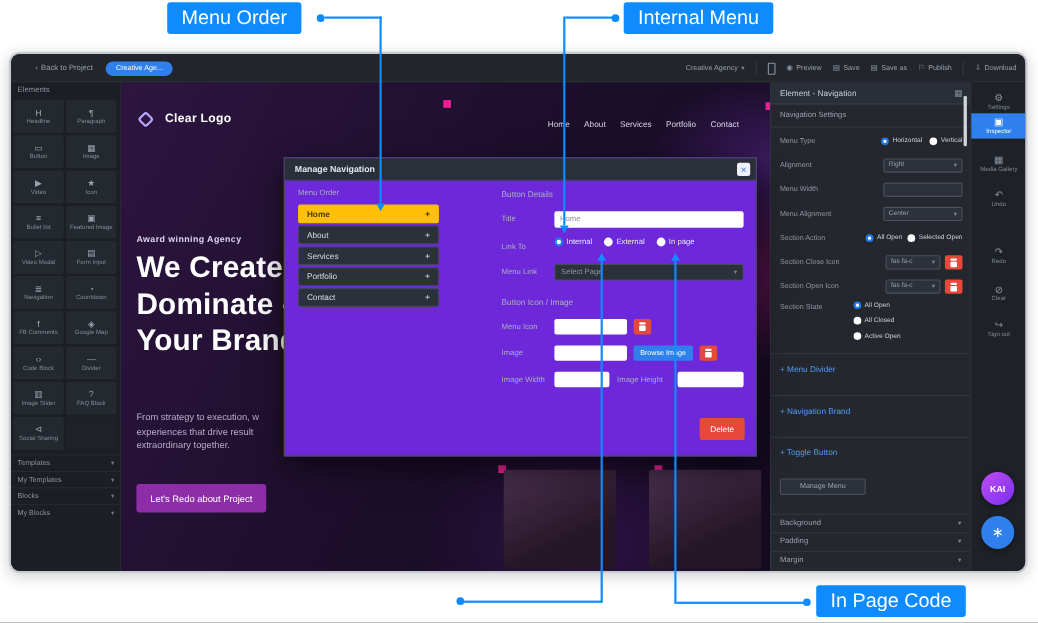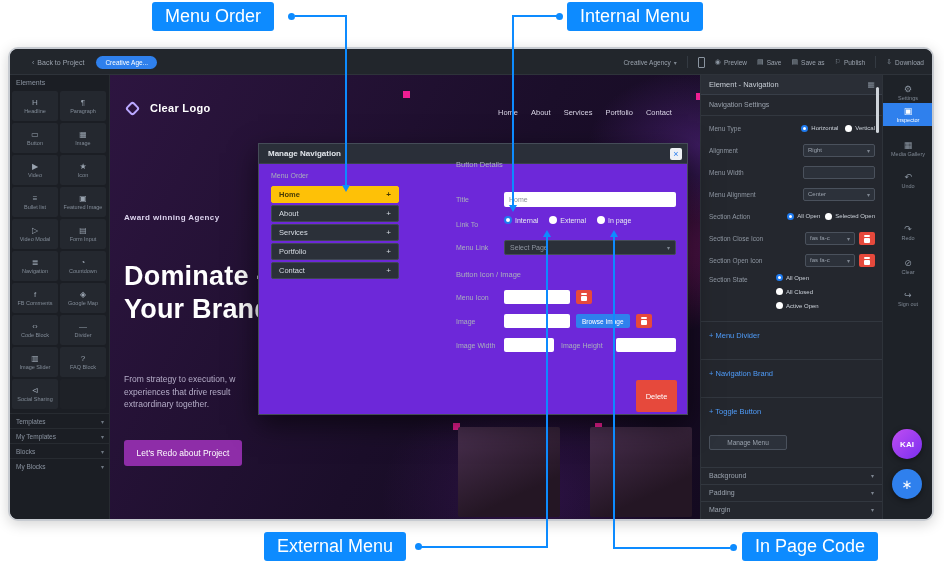--- a/index.html
+++ b/index.html
@@ -73,21 +73,21 @@
   .dsel{position:absolute;height:15px;background:#2b3039;border:1px solid #454c58;border-radius:2px;color:#8f96a1;font-size:7px;display:flex;align-items:center;justify-content:space-between;padding:0 5px}
   .caret{font-size:6px;color:#7d8590}
   .radio{width:8px;height:8px;border-radius:50%;background:#fff;display:inline-block;flex:none}
   .radio.on{border:2px solid #1f7bf0}
   .ropt{display:flex;align-items:center;gap:3px;font-size:7px;color:#e6eaf0;white-space:nowrap}
   .lrow{position:absolute;left:245px;top:72px;display:flex;gap:11px;align-items:center}
   .btn-browse{position:absolute;height:14px;background:#2f80ed;border-radius:2px;color:#fff;font-size:6.5px;display:flex;align-items:center;justify-content:center;padding:0 6px}
   .btn-trash{position:absolute;width:16px;height:14px;background:#e6493c;border-radius:2px}
   .trashico::before{content:"";position:absolute;left:5px;top:3px;width:6px;height:2px;background:#fff;border-radius:1px}
   .trashico::after{content:"";position:absolute;left:5px;top:6px;width:6px;height:5px;background:#fff;border-radius:1px}
-  .btn-del{position:absolute;left:377px;top:236px;width:41px;height:32px;background:#e6493c;border-radius:2px;color:#fff;font-size:7.5px;display:flex;align-items:center;justify-content:center}
+  .btn-del{position:absolute;left:377px;top:236px;width:41px;height:20px;background:#e6493c;border-radius:2px;color:#fff;font-size:7.5px;display:flex;align-items:center;justify-content:center}
 
   
   #insp{position:absolute;left:690px;top:26px;width:182px;height:444px;background:#24272e;border-left:1px solid #2f343b}
   .ihead{position:absolute;left:0;top:0;width:100%;height:20px;background:#2a2e36;border-bottom:1px solid #383e48}
   .ihead-t{position:absolute;left:8px;top:5px;font-size:7.5px;color:#c7cdd5}
   .ihead-ico{position:absolute;right:7px;top:5px;font-size:8px;color:#7f8894}
   .isec{position:absolute;left:8px;top:26px;font-size:7px;color:#99a1ac}
   .ihr{position:absolute;left:0;width:100%;border-top:1px solid #32373f}
   .irow{position:absolute;left:8px;width:166px;height:14px;display:flex;align-items:center;justify-content:space-between}
   .ilab{font-size:6.5px;color:#8f97a2;white-space:nowrap}
@@ -117,21 +117,20 @@
   .fab.kai{left:882px;top:380px;background:linear-gradient(135deg,#c04df2,#7a2ff0);color:#fff;font-size:8px;font-weight:bold}
   .fab.blue{left:882px;top:420px;background:#2f80ed;color:#fff;font-size:13px}
 </style>
 </head>
 <body>
 
 <div id="stage">
 
   <div class="callout" style="left:152px;top:2px">Menu Order</div>
   <div class="callout" style="left:567px;top:2px">Internal Menu</div>
-  <div class="callout" style="left:264px;top:532px">External Menu</div>
   <div class="callout" style="left:742px;top:532px">In Page Code</div>
 
   <div class="cdot" style="left:288px;top:13px"></div>
   <div class="cline" style="left:295px;top:15px;width:52px;height:2px"></div>
   <div class="cline" style="left:345px;top:15px;width:2px;height:170px"></div>
   <div class="arr down" style="left:342px;top:185px"></div>
 
   <div class="cdot" style="left:556px;top:13px"></div>
   <div class="cline" style="left:514px;top:15px;width:44px;height:2px"></div>
   <div class="cline" style="left:512px;top:15px;width:2px;height:190px"></div>
@@ -295,20 +294,21 @@
         <span class="brand-txt">Clear Logo</span>
       </div>
       <div class="cnav">
         <span>Home</span>
         <span>About</span>
         <span>Services</span>
         <span>Portfolio</span>
         <span>Contact</span>
       </div>
       <div class="tagline">Award winning Agency</div>
+      <div class="hline" style="top:153px">We Create</div>
       <div class="hline" style="top:186px">Dominate -</div>
       <div class="hline" style="top:219px">Your Brand</div>
       <div class="para">
         <div>From strategy to execution, w</div>
         <div>experiences that drive result</div>
         <div>extraordinary together.</div>
       </div>
       <div class="cta">Let's Redo about Project</div>
       <div class="badge" style="left:293px;top:16px"></div>
       <div class="badge" style="left:586px;top:18px"></div>
@@ -340,21 +340,21 @@
         <div class="mi">
             <span>Portfolio</span>
             <span class="plus">+</span>
           </div>
         <div class="mi">
             <span>Contact</span>
             <span class="plus">+</span>
           </div>
       </div>
 
-      <span class="msec" style="left:197px;top:16px">Button Details</span>
+      <span class="msec" style="left:197px;top:28px">Button Details</span>
       <span class="mlab" style="left:197px;top:52px">Title</span>
       <input class="winp" style="left: 245px; top: 48px; width: 172px;" readonly="" value="Home">
 
       <span class="mlab" style="left:197px;top:77px">Link To</span>
       <div class="lrow">
         <span class="ropt">
             <span class="radio on"></span>
             <span>Internal</span>
           </span>
         <span class="ropt">

